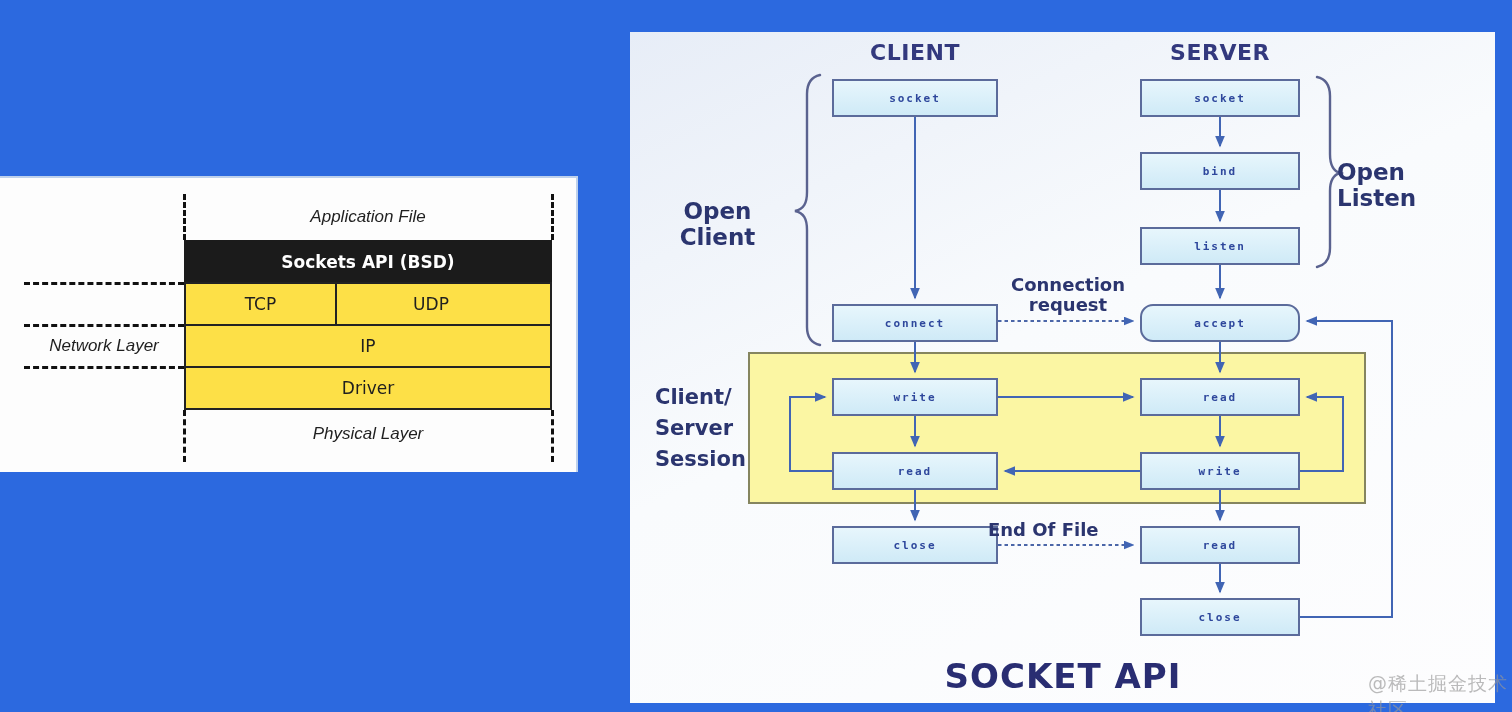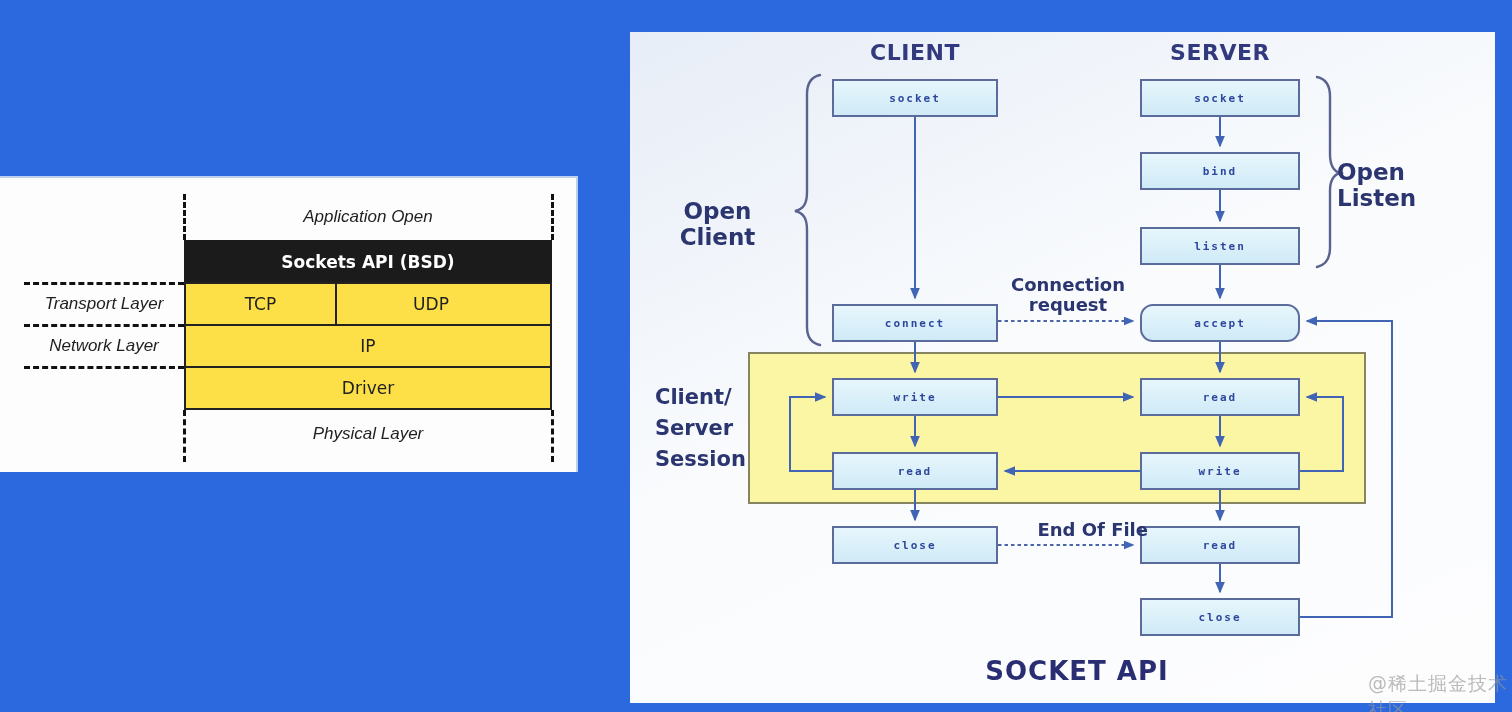--- a/index.html
+++ b/index.html
@@ -51,22 +51,22 @@
     font-weight:bold;font-size:11px;letter-spacing:2px;color:#2e479c;
   }
   .cbox{left:202px;}
   .sbox{left:510px;width:160px;}
   .col-title{
     position:absolute;top:8px;z-index:3;text-align:center;
     font-size:22px;font-weight:bold;color:#33397e;letter-spacing:.5px;
   }
   .dlabel{position:absolute;z-index:3;font-weight:bold;color:#2b356f;}
   .main-title{
-    position:absolute;left:247px;top:624px;width:400px;text-align:center;z-index:3;
-    font-size:26px;font-weight:bold;color:#292d72;letter-spacing:1px;
+    position:absolute;left:233px;top:624px;width:400px;text-align:center;z-index:3;
+    font-size:34px;font-weight:bold;color:#292d72;letter-spacing:1px;
   }
   .watermark{
     position:absolute;left:1330px;top:671px;z-index:5;
     font-size:19px;color:rgba(150,150,150,.65);letter-spacing:1px;
     font-family:"DejaVu Sans",sans-serif;
     margin-left:38px;
   }
 </style>
 </head>
 <body>
@@ -74,22 +74,21 @@
 <div class="left-panel">
 
   <div class="dash-v" style="left:183px;top:16px;"></div>
   <div class="dash-v" style="left:551px;top:16px;"></div>
   <div class="dash-v" style="left:183px;top:232px;height:52px;"></div>
   <div class="dash-v" style="left:551px;top:232px;height:52px;"></div>
   <div class="dash-h" style="top:104px;"></div>
   <div class="dash-h" style="top:146px;"></div>
   <div class="dash-h" style="top:188px;"></div>
 
-  <div class="lp-text lp-italic" style="left:184px;top:24px;width:368px;height:30px;">Application Open</div>
-  <div class="lp-text lp-italic" style="left:24px;top:104px;width:160px;height:44px;">Transport Layer</div>
+  <div class="lp-text lp-italic" style="left:184px;top:24px;width:368px;height:30px;">Application File</div>
   <div class="lp-text lp-italic" style="left:24px;top:146px;width:160px;height:44px;">Network Layer</div>
   <div class="lp-text lp-italic" style="left:184px;top:240px;width:368px;height:32px;">Physical Layer</div>
 
   <div class="lp-bar">Sockets API (BSD)</div>
 
   <div class="lp-row" style="top:104px;">
     <div class="lp-cell" style="left:0;width:151px;border-right:2px solid #222;">TCP</div>
     <div class="lp-cell" style="left:151px;width:188px;">UDP</div>
   </div>
   <div class="lp-row" style="top:188px;">
@@ -163,18 +162,18 @@
     <div>Client/</div>
     <div>Server</div>
     <div>Session</div>
   </div>
 
   <div class="dlabel" style="left:358px;top:243px;width:160px;text-align:center;font-size:18px;line-height:20px;">
     <div>Connection</div>
     <div>request</div>
   </div>
 
-  <div class="dlabel" style="left:358px;top:487px;width:160px;text-align:right;font-size:18px;">End Of File</div>
+  <div class="dlabel" style="left:358px;top:487px;width:160px;text-align:left;font-size:18px;">End Of File</div>
 
   <div class="main-title">SOCKET API</div>
 </div>
 
 <div class="watermark">@稀土掘金技术社区</div>
 
 </body></html>

